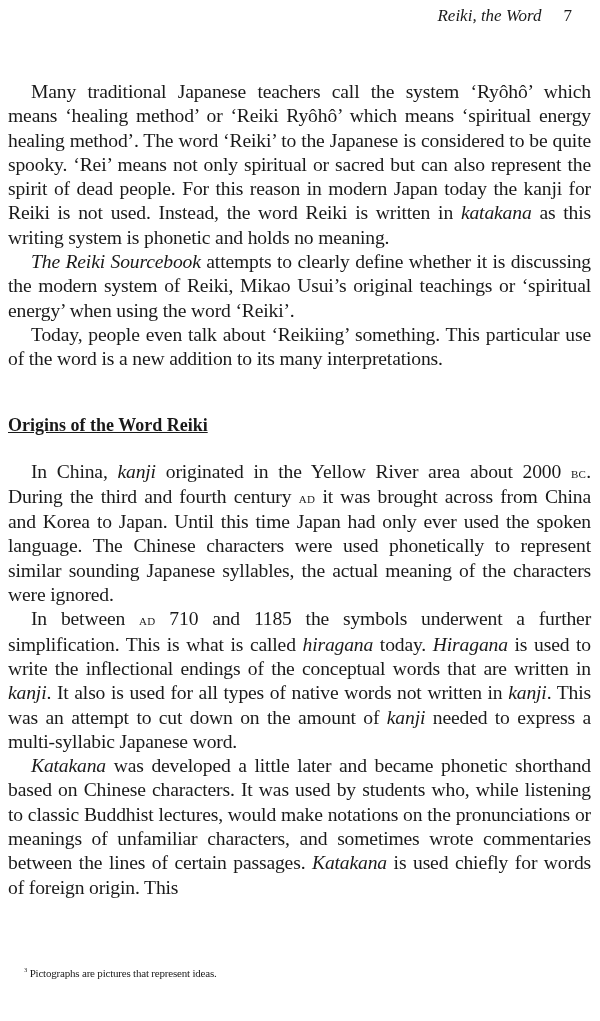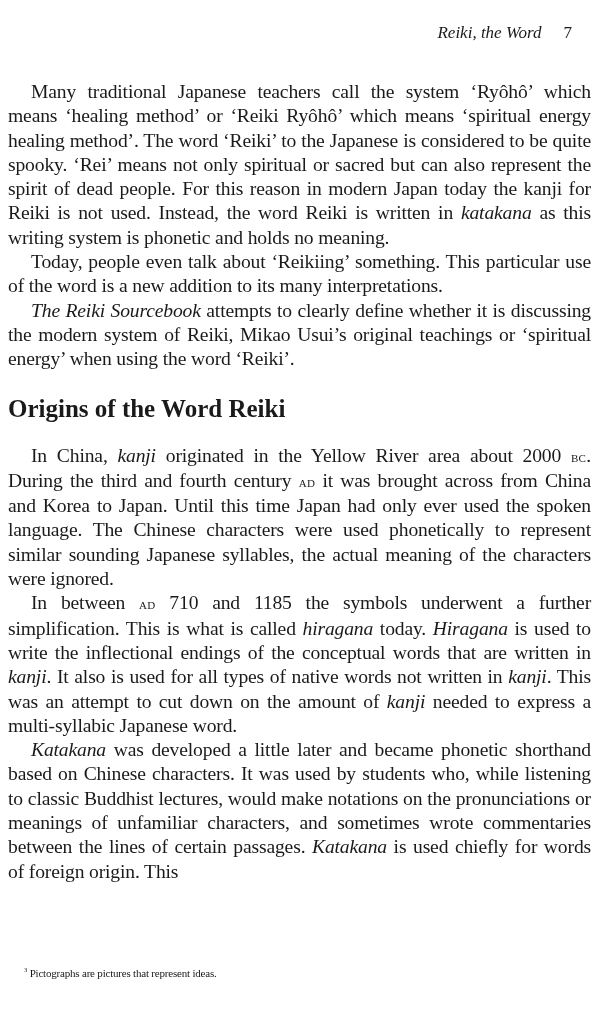--- a/index.html
+++ b/index.html
@@ -1,43 +1,43 @@
 <!DOCTYPE html>
 <html><head>
 <meta charset="utf-8">
 <style>
   html, body { margin:0; padding:0; background:#ffffff; }
   body { width:600px; height:1021px; position:relative; overflow:hidden;
          font-family:"Liberation Serif","DejaVu Serif",serif; color:#1a1a1a; }
-  .running-head { position:absolute; top:23px; right:28px; font-size:17px; display:flex; gap:22px; align-items:baseline; }
+  .running-head { position:absolute; top:6px; right:28px; font-size:17px; display:flex; gap:22px; align-items:baseline; }
   .running-head .title { font-style:italic; }
   .body { position:absolute; left:8px; width:583px; top:80px; }
   p { margin:0; font-size:19.6px; line-height:24.3px; text-align:justify; text-align-last:left; hyphens:manual; letter-spacing:-0.15px; }
   p.indent { text-indent:23px; }
-  h2 { margin:24px 0 22px 0; font-size:25px; font-weight:bold; line-height:26px; font-family:"Liberation Serif","DejaVu Serif",serif; }
+  h2 { margin:40px 0 22px 0; font-size:18px; font-weight:bold; line-height:26px; font-family:"Liberation Serif","DejaVu Serif",serif;text-decoration:underline; }
   .sc { font-variant:small-caps; font-size:0.82em; text-transform:lowercase; letter-spacing:0.3px; }
   sup { font-size:0.55em; vertical-align:0.7em; line-height:0; }
   .footnotes { position:absolute; left:24px; top:962px; width:560px; }
   .footnotes p { font-size:11px; line-height:22px; text-align:left; letter-spacing:-0.2px; }
   .footnotes sup { font-size:0.6em; }
 </style>
 </head>
 <body>
 
 <div class="running-head">
   <span class="title">Reiki, the Word</span>
   <span class="page-number">7</span>
 </div>
 
 <div class="body">
   <p class="indent"><span>Many traditional Japanese teachers call the system ‘Ryôhô’ which means ‘healing method’ or ‘Reiki Ryôhô’ which means ‘spiritual energy healing method’. The word ‘Reiki’ to the Japanese is considered to be quite spooky. ‘Rei’ means not only spiritual or sacred but can also represent the spirit of dead people. For this reason in modern Japan today the kanji for Reiki is not used. Instead, the word Reiki is written in </span><em>katakana</em><span> as this writing system is phonetic and holds no meaning.</span></p>
 
+  <p class="indent"><em>The Reiki Sourcebook</em><span> attempts to clearly define whether it is discussing the modern system of Reiki, Mikao Usui’s original teachings or ‘spiritual energy’ when using the word ‘Reiki’.</span></p>
+
   <p class="indent"><span>Today, people even talk about ‘Reikiing’ something. This particular use of the word is a new addition to its many interpretations.</span></p>
-
-  <p class="indent"><em>The Reiki Sourcebook</em><span> attempts to clearly define whether it is discussing the modern system of Reiki, Mikao Usui’s original teachings or ‘spiritual energy’ when using the word ‘Reiki’.</span></p>
 
   <h2>Origins of the Word Reiki</h2>
 
 
   <p class="indent"><span>In China, </span><em>kanji</em><span> originated in the Yellow River area about 2000 </span><span class="sc">BC</span><span>. During the third and fourth century </span><span class="sc">AD</span><span> it was brought across from China and Korea to Japan. Until this time Japan had only ever used the spoken language. The Chinese characters were used phonetically to represent similar sounding Japanese syllables, the actual meaning of the characters were ignored.</span></p>
 
   <p class="indent"><span>In between </span><span class="sc">AD</span><span> 710 and 1185 the symbols underwent a further simplification. This is what is called </span><em>hiragana</em><span> today. </span><em>Hiragana</em><span> is used to write the inflectional endings of the conceptual words that are written in </span><em>kanji</em><span>. It also is used for all types of native words not written in </span><em>kanji</em><span>. This was an attempt to cut down on the amount of </span><em>kanji</em><span> needed to express a multi-syllabic Japanese word.</span></p>
 
   <p class="indent"><em>Katakana</em><span> was developed a little later and became phonetic shorthand based on Chinese characters. It was used by students who, while listening to classic Buddhist lectures, would make notations on the pronunciations or meanings of unfamiliar characters, and sometimes wrote commentaries between the lines of certain passages. </span><em>Katakana</em><span> is used chiefly for words of foreign origin. This</span></p>
 </div>

